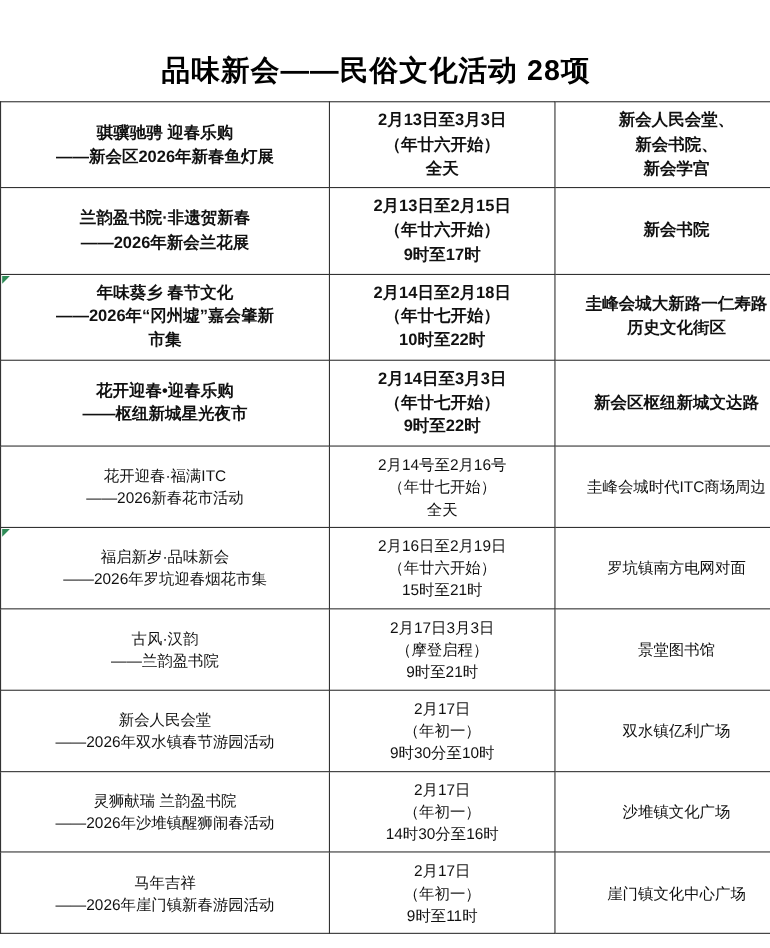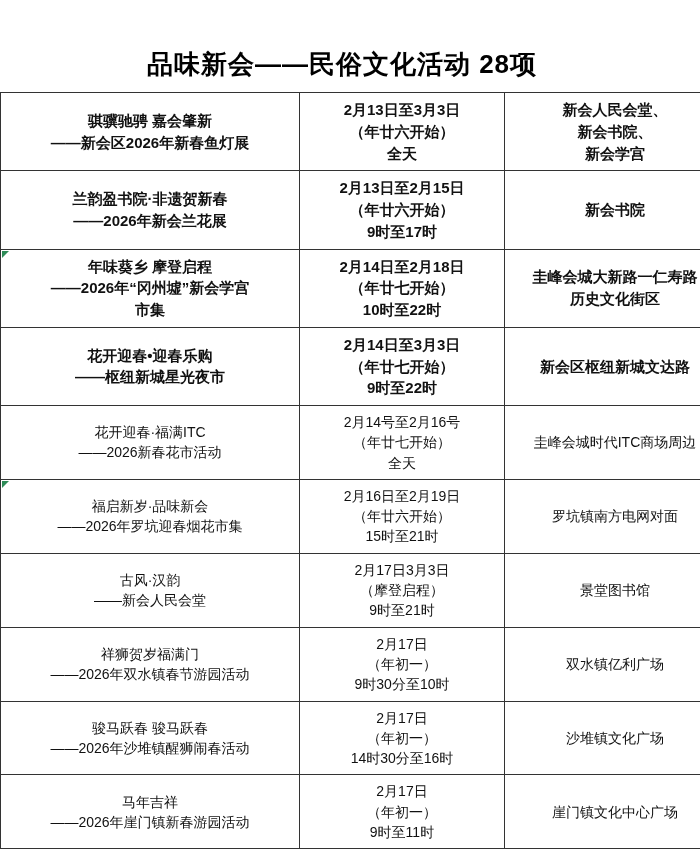--- a/index.html
+++ b/index.html
@@ -68,21 +68,21 @@
 <body>
 
 <div class="page">
 
   <div class="title">品味新会——民俗文化活动  28项</div>
 
   <table class="schedule">
     <tbody>
         <tr class="bold-row">
           <td class="col-name fs-15">
-            <span class="line">骐骥驰骋  嘉会肇新</span>
+            <span class="line">骐骥驰骋  迎春乐购</span>
             <span class="line">——新会区2026年新春鱼灯展</span>
           </td>
           <td class="col-time fs-15">
             <span class="line">2月13日至3月3日</span>
             <span class="line">（年廿六开始）</span>
             <span class="line">全天</span>
           </td>
           <td class="col-place fs-15">
             <span class="line">新会人民会堂、</span>
             <span class="line">新会书院、</span>
@@ -99,22 +99,22 @@
             <span class="line">（年廿六开始）</span>
             <span class="line">9时至17时</span>
           </td>
           <td class="col-place fs-15">
             <span class="line">新会书院</span>
           </td>
         </tr>
         <tr class="bold-row">
           <td class="col-name fs-15 rel">
             <span class="marker"></span>
-            <span class="line">年味葵乡  摩登启程</span>
-            <span class="line">——2026年“冈州墟”新会学宫</span>
+            <span class="line">年味葵乡  春节文化</span>
+            <span class="line">——2026年“冈州墟”嘉会肇新</span>
             <span class="line">市集</span>
           </td>
           <td class="col-time fs-15">
             <span class="line">2月14日至2月18日</span>
             <span class="line">（年廿七开始）</span>
             <span class="line">10时至22时</span>
           </td>
           <td class="col-place fs-15">
             <span class="line">圭峰会城大新路一仁寿路</span>
             <span class="line">历史文化街区</span>
@@ -159,48 +159,48 @@
             <span class="line">（年廿六开始）</span>
             <span class="line">15时至21时</span>
           </td>
           <td class="col-place fs-14">
             <span class="line">罗坑镇南方电网对面</span>
           </td>
         </tr>
         <tr>
           <td class="col-name fs-14">
             <span class="line">古风·汉韵</span>
-            <span class="line">——新会人民会堂</span>
+            <span class="line">——兰韵盈书院</span>
           </td>
           <td class="col-time fs-14">
             <span class="line">2月17日3月3日</span>
             <span class="line">（摩登启程）</span>
             <span class="line">9时至21时</span>
           </td>
           <td class="col-place fs-14">
             <span class="line">景堂图书馆</span>
           </td>
         </tr>
         <tr>
           <td class="col-name fs-14">
-            <span class="line">祥狮贺岁福满门</span>
+            <span class="line">新会人民会堂</span>
             <span class="line">——2026年双水镇春节游园活动</span>
           </td>
           <td class="col-time fs-14">
             <span class="line">2月17日</span>
             <span class="line">（年初一）</span>
             <span class="line">9时30分至10时</span>
           </td>
           <td class="col-place fs-14">
             <span class="line">双水镇亿利广场</span>
           </td>
         </tr>
         <tr>
           <td class="col-name fs-14">
-            <span class="line">骏马跃春  骏马跃春</span>
+            <span class="line">灵狮献瑞  兰韵盈书院</span>
             <span class="line">——2026年沙堆镇醒狮闹春活动</span>
           </td>
           <td class="col-time fs-14">
             <span class="line">2月17日</span>
             <span class="line">（年初一）</span>
             <span class="line">14时30分至16时</span>
           </td>
           <td class="col-place fs-14">
             <span class="line">沙堆镇文化广场</span>
           </td>

